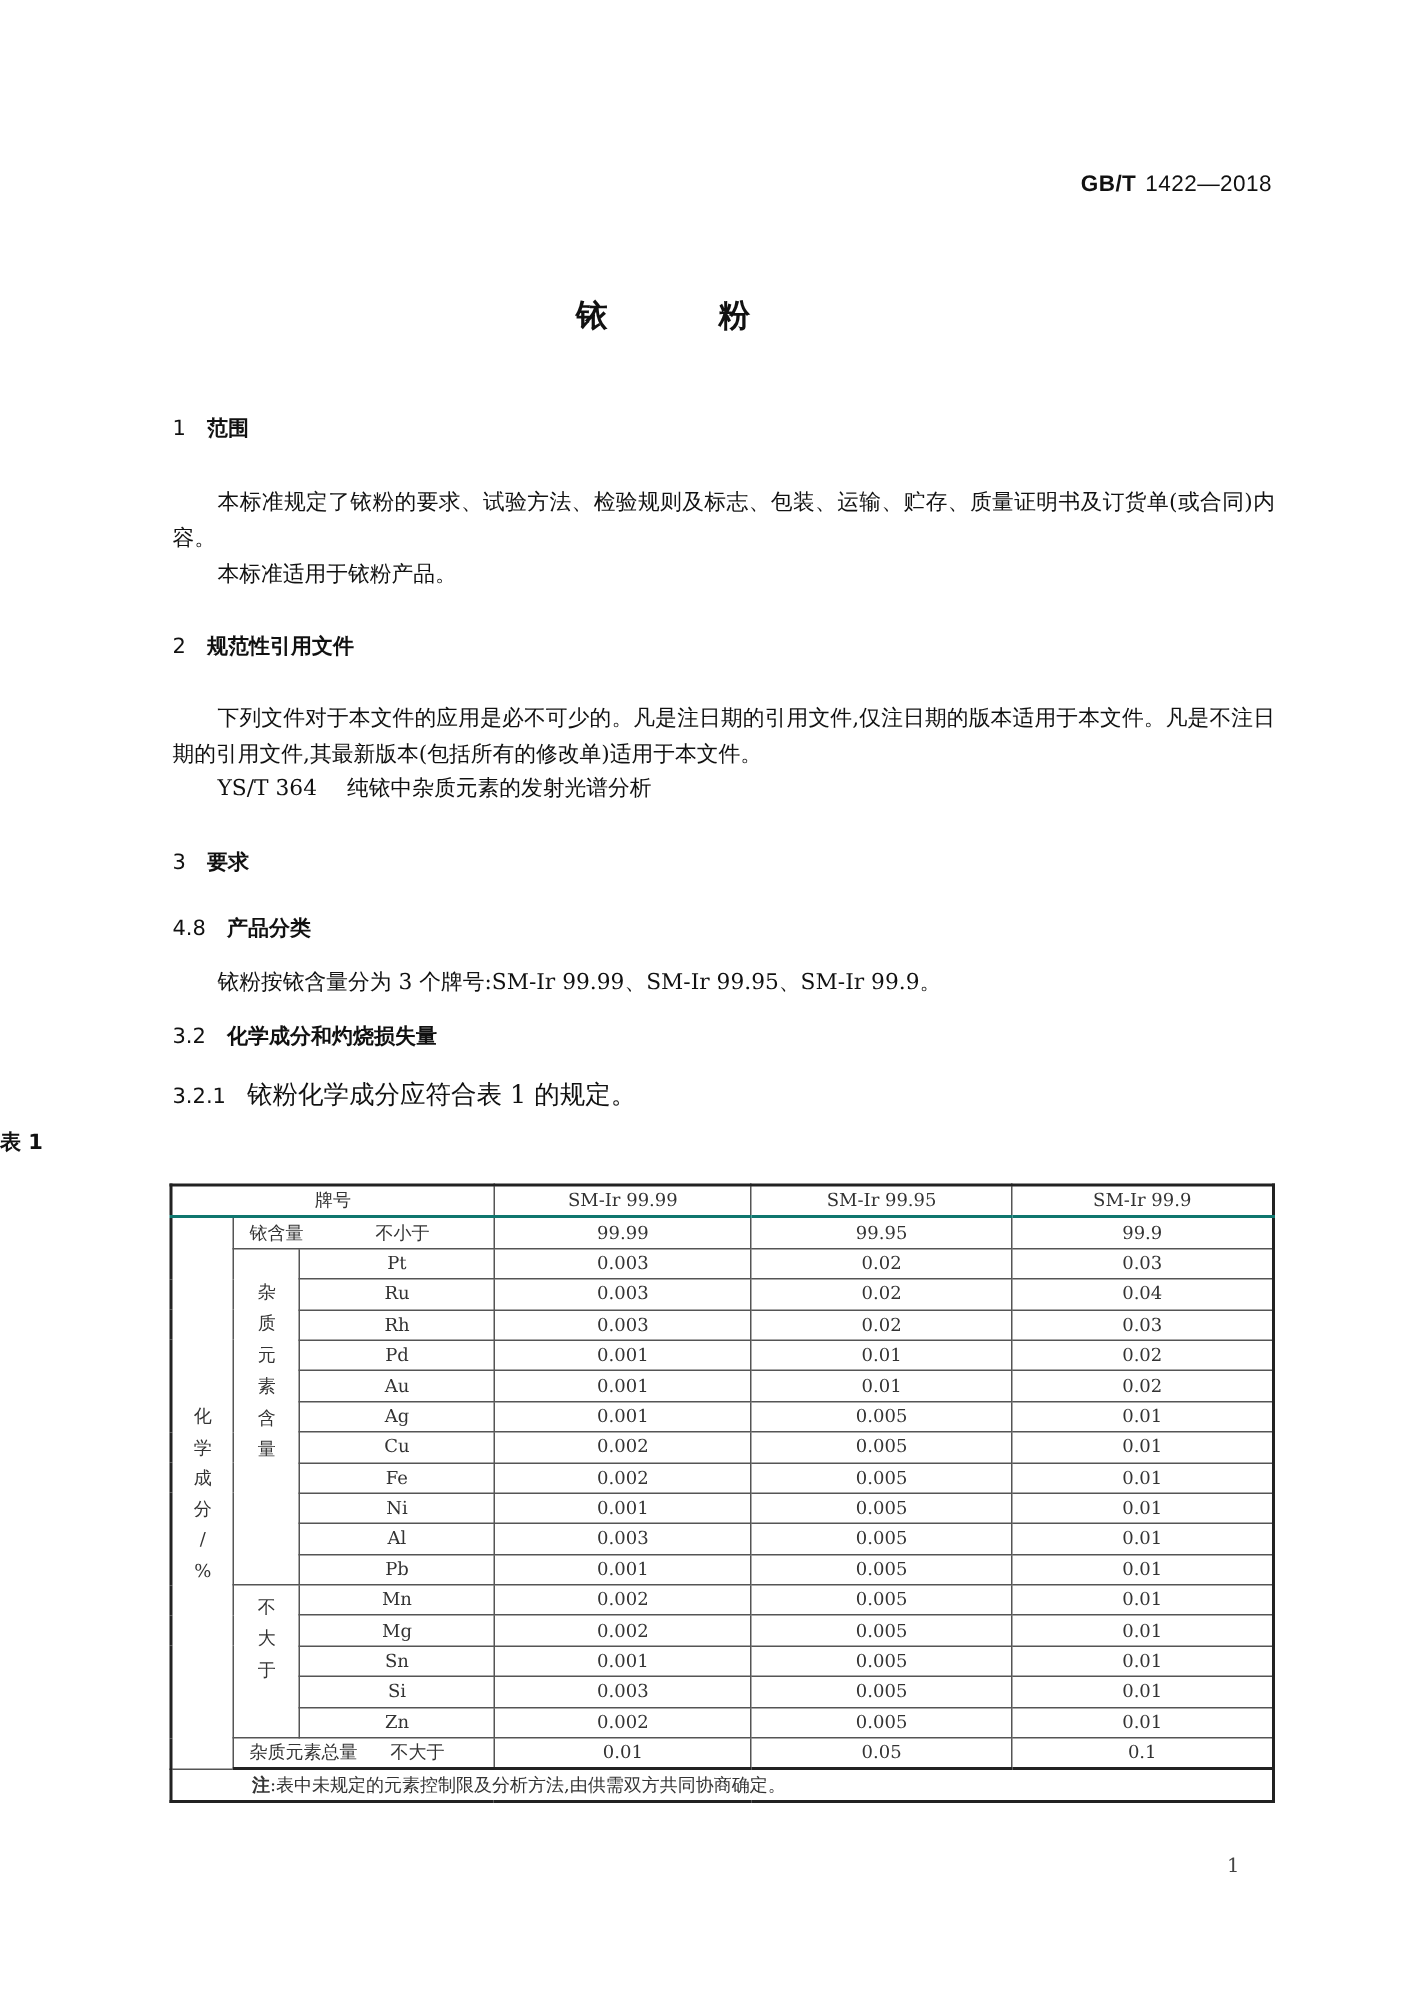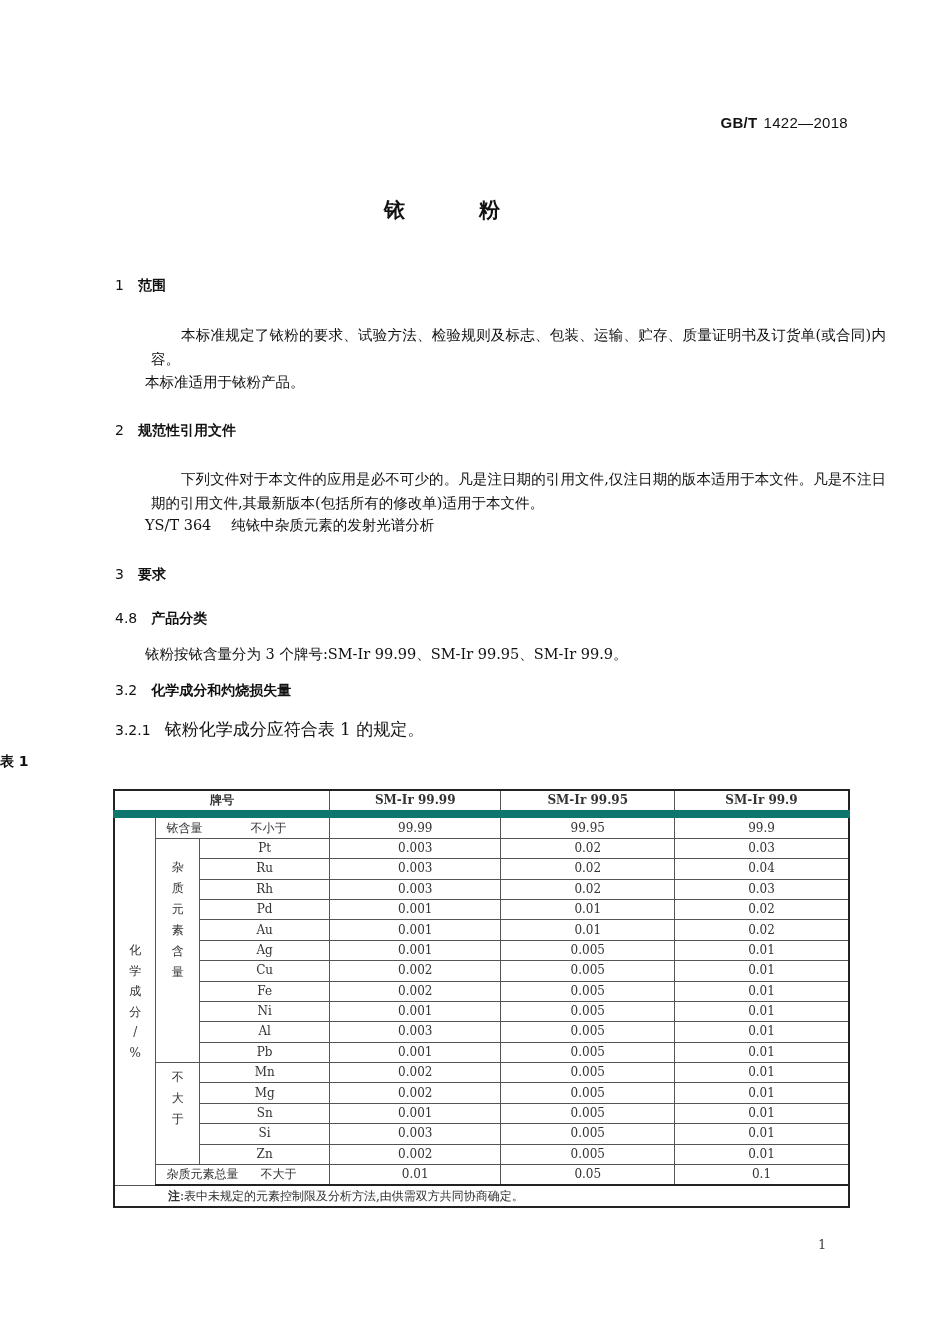--- a/index.html
+++ b/index.html
@@ -5,29 +5,29 @@
   html, body { margin: 0; padding: 0; background: #ffffff; }
   body { width: 950px; height: 1344px; position: relative; font-family: "DejaVu Serif", "Liberation Serif", serif; color: #111; }
   .std-no { position: absolute; top: 114px; right: 102px; font-family: "Liberation Sans", sans-serif; font-size: 15px; font-weight: bold; letter-spacing: 0.3px; }
   .std-no .num { font-weight: normal; margin-left: 6px; }
   .title { position: absolute; top: 196px; left: 0; width: 884px; text-align: center; font-family: "DejaVu Sans", sans-serif; font-size: 21px; font-weight: bold; }
   .title span { display: inline-block; }
   .title .gap { width: 74px; }
   .h { position: absolute; left: 115px; font-family: "DejaVu Sans", sans-serif; font-size: 14px; font-weight: bold; }
   .h .n { font-weight: normal; display: inline-block; margin-right: 14px; }
   .p { position: absolute; left: 115px; width: 735px; font-size: 14.5px; line-height: 24px; text-align: justify; }
-  .p.indent { text-indent: 30px; margin-left: 36px; }
+  .p.indent { text-indent: 30px; }
   .line { position: absolute; left: 145px; font-size: 14.5px; }
   .table-caption { position: absolute; top: 753px; left: 0; width: 950px; text-align: left; font-family: "DejaVu Sans", sans-serif; font-size: 14px; font-weight: bold; }
   table.t { position: absolute; top: 789px; left: 113px; width: 737px; border-collapse: collapse; border: 2px solid #222; font-size: 12px; color: #333; }
   table.t td { border: 1px solid #555; text-align: center; height: 19.4px; padding: 0; line-height: 19px; }
   table.t td.vert { line-height: 20.5px; vertical-align: middle; }
   table.t td.vert2 { vertical-align: top; padding-top: 18px; line-height: 21px; }
   table.t td.vert3 { vertical-align: top; padding-top: 4px; line-height: 21px; }
-  table.t tr.hdr td { border-bottom: 8px solid #0f766e; font-weight: bold; }
+  table.t tr.hdr td { border-bottom: 2px solid #0f766e; }
   table.t tr.total td { border-bottom: 2px solid #222; margin-top: 24px; }
   table.t td.left { text-align: left; padding-left: 10px; }
   table.t td.note { text-align: left; padding-left: 53px; }
   .sp { display: inline-block; }
   .page-no { position: absolute; top: 1237px; left: 818px; font-size: 13px; color: #444; }
 </style>
 </head>
 <body>
 
 <div class="std-no">

